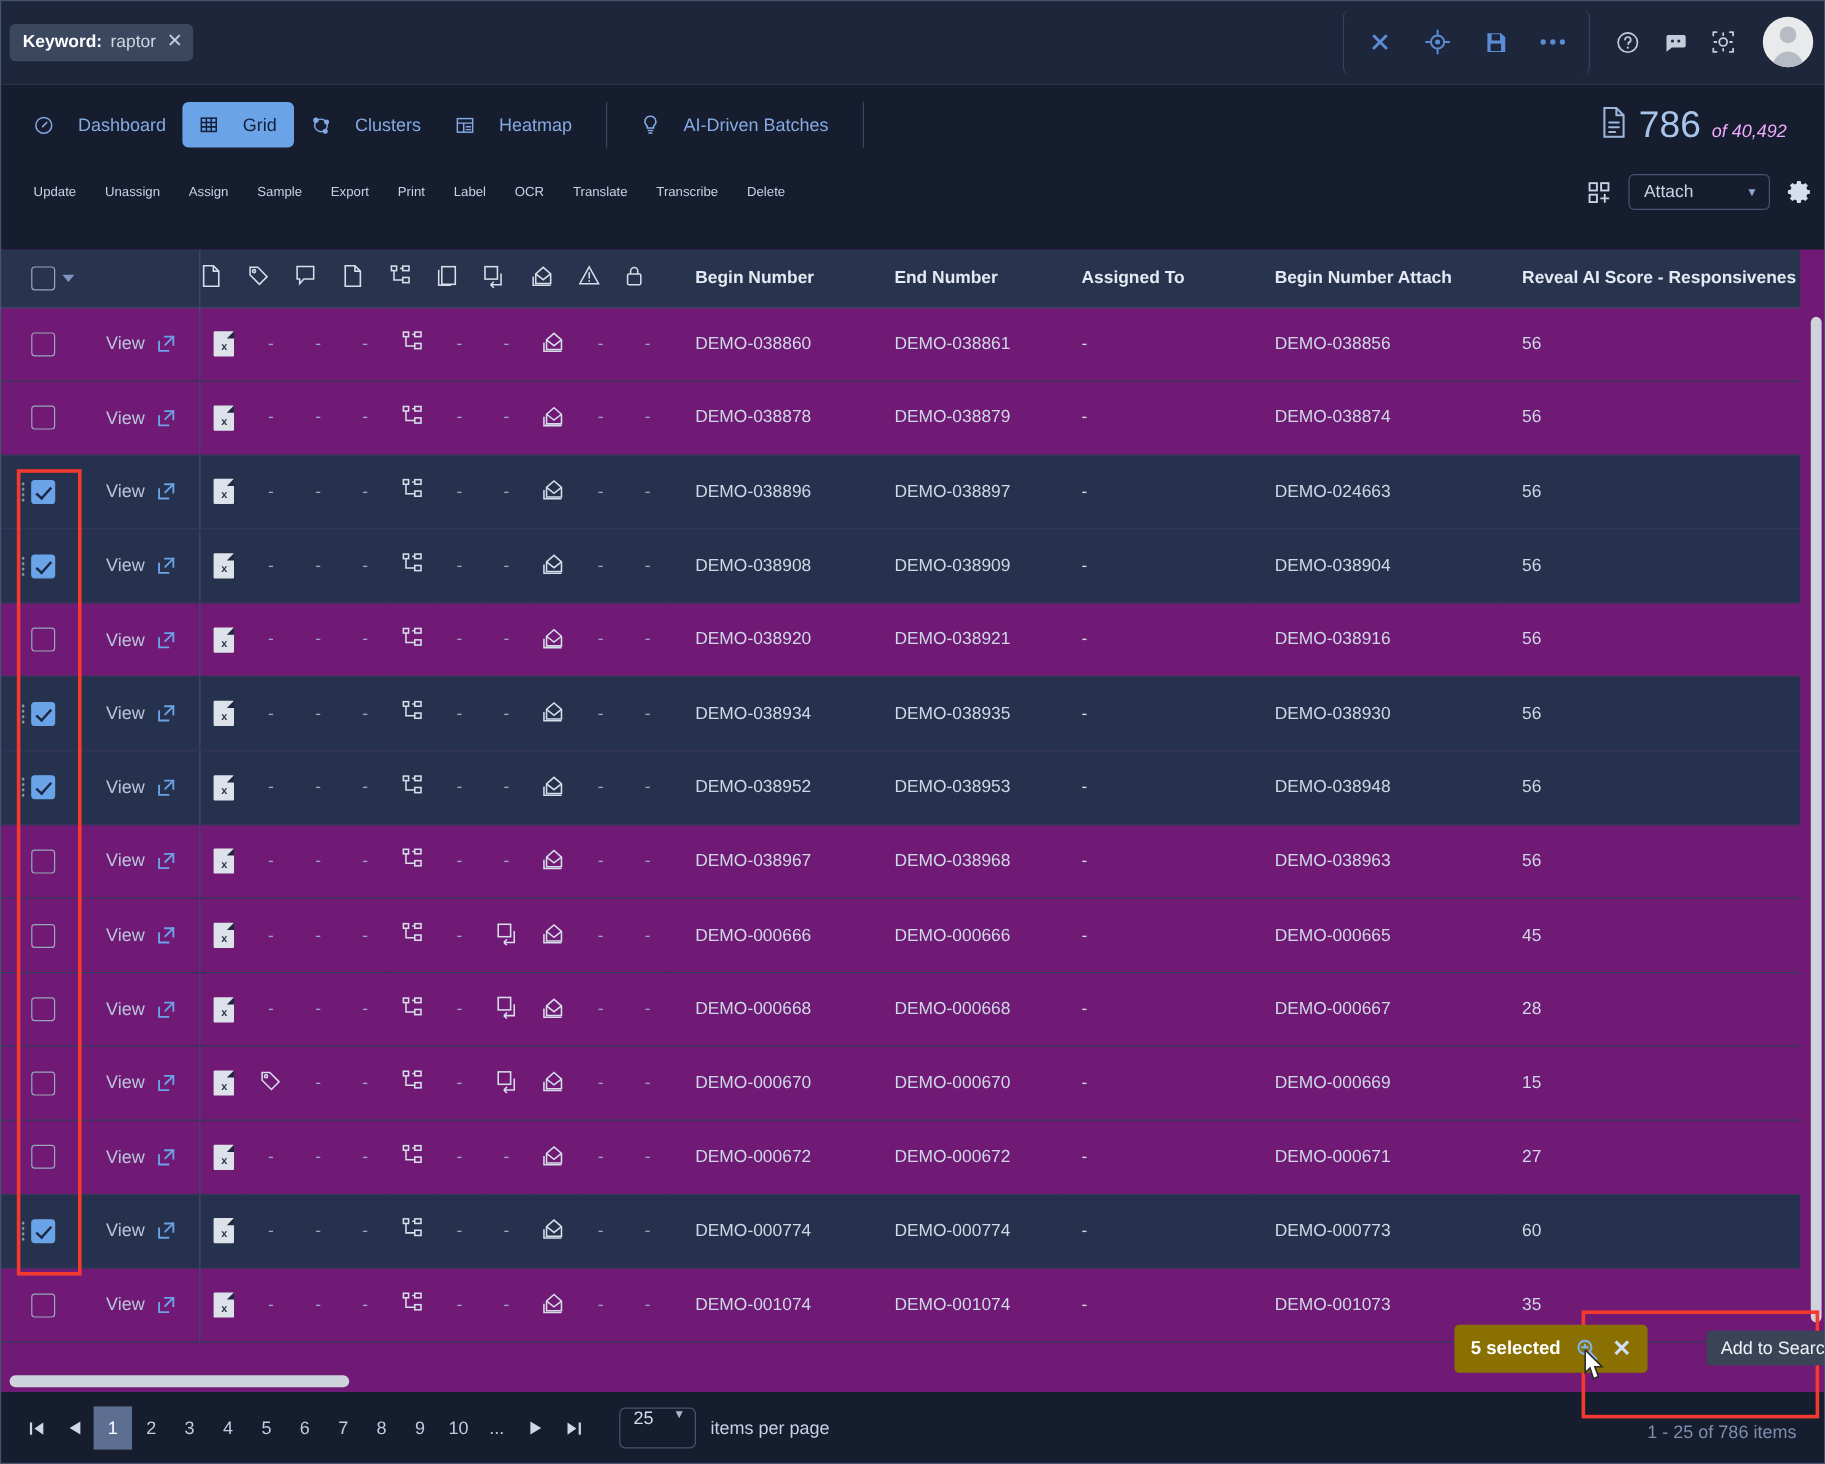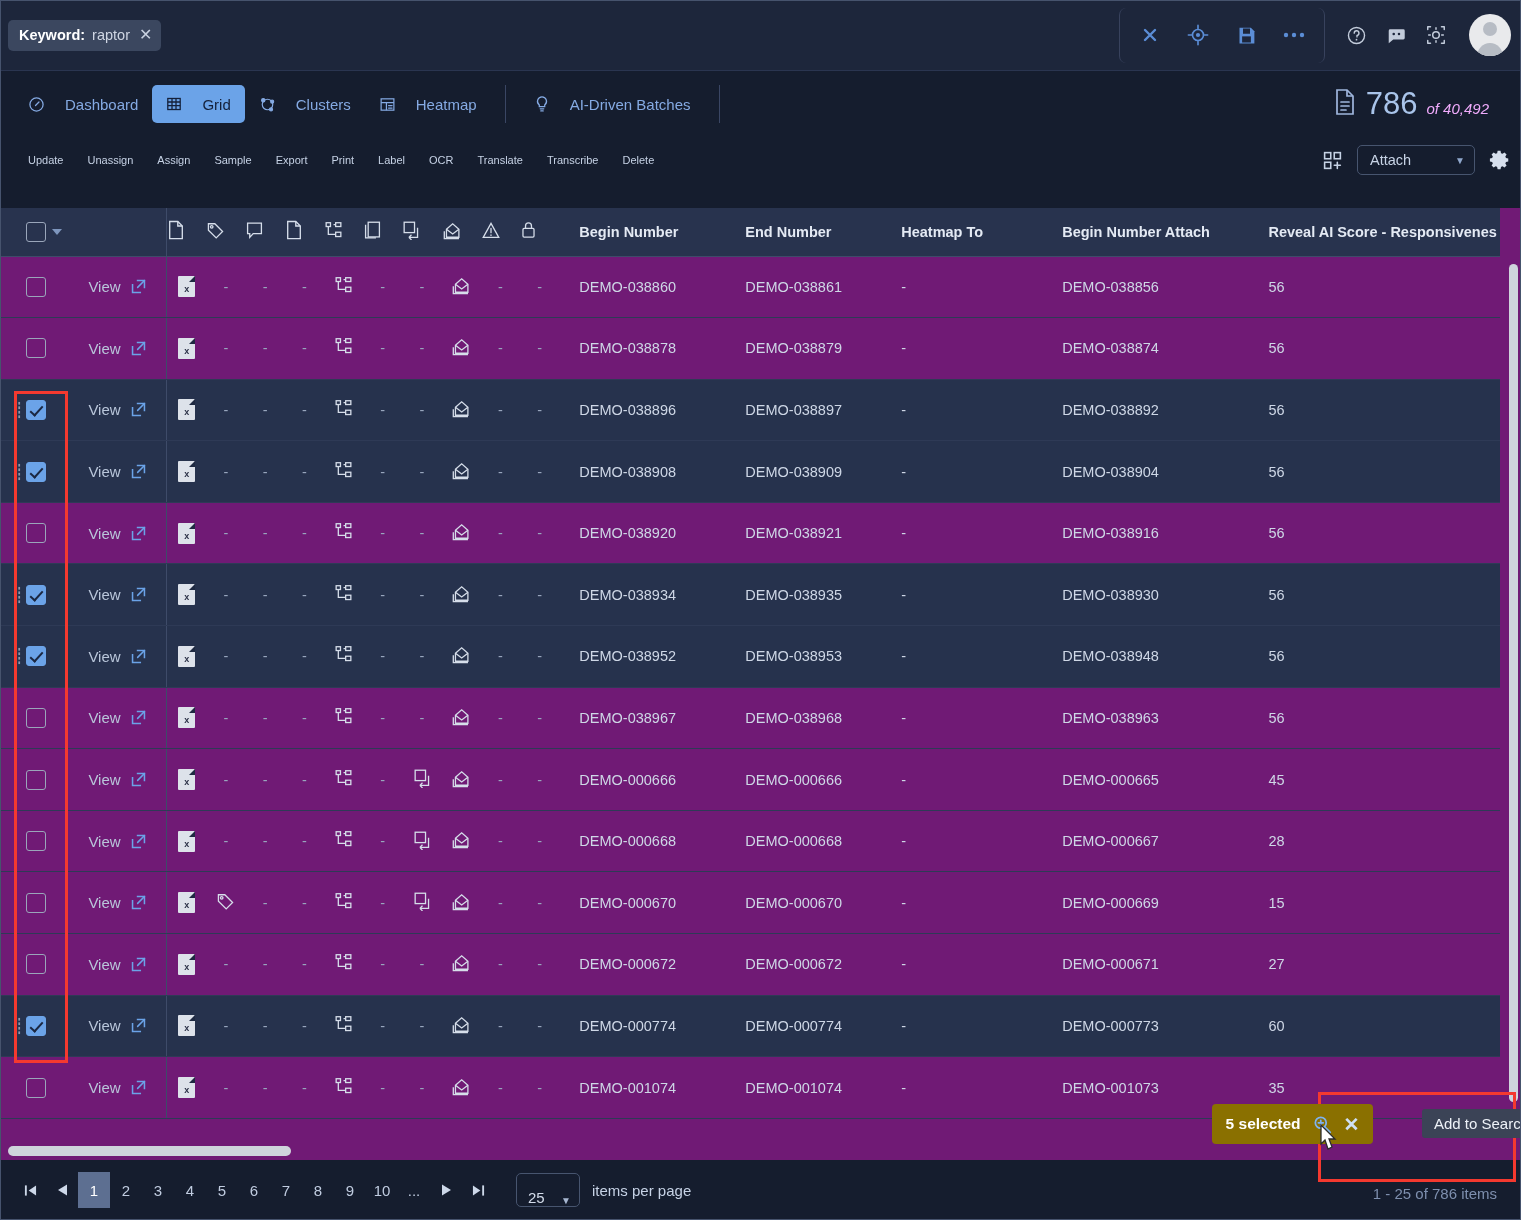--- a/index.html
+++ b/index.html
@@ -227,21 +227,21 @@
     gap: 0px;
   }
   .pg {
     min-width: 32px; height: 36px; display: flex; align-items: center; justify-content: center;
     color: #c0cce0; font-size: 15px; cursor: pointer; padding: 0 6px;
   }
   .pg.active { background: #5d6f91; color: #fff; }
   .pg.nav { color: #cdd8e9; }
   .perpage {
     width: 64px; height: 34px; border: 1px solid #47556f; border-radius: 5px;
-    display: flex; align-items: flex-end; justify-content: space-between;
+    display: flex; align-items: flex-start; justify-content: space-between;
     padding: 0 8px 0 11px; color: #d3dcea; font-size: 15px; margin-left: 22px; cursor: pointer;
   }
   .perpage .caret { color: #a7b7d1; font-size: 10px;}
   .perlabel { color: #c6d2e5; font-size: 15px; margin-left: 12px; }
   .itemsinfo {
     position: absolute; right: 24px; bottom: 18px;
     color: #7e8fae; font-size: 15px; z-index: 5;
   }
 
   
@@ -511,21 +511,21 @@
         </th>
         <th class="col-ic icell">
           <svg width="17" height="20" viewBox="0 0 20 22" fill="none" stroke="#d6deea" stroke-width="1.5">
               <rect x="3.5" y="9" width="13" height="10.5" rx="1.3"></rect>
               <path d="M6.5 9V6.2a3.5 3.5 0 0 1 7 0V9"></path>
             </svg>
         </th>
 
         <th class="col-bn cellpad">Begin Number</th>
         <th class="col-en cellpad">End Number</th>
-        <th class="col-at cellpad">Heatmap To</th>
+        <th class="col-at cellpad">Assigned To</th>
         <th class="col-bna cellpad">Begin Number Attach</th>
         <th class="col-ai cellpad">Reveal AI Score - Responsivenes</th>
       </tr>
     </thead>
     <tbody id="grid-body">
         <tr>
           <td class="col-chk">
             <div class="chkwrap">
               <span class="drag-dots" style="visibility:hidden"></span>
               <span class="cbox"></span>
@@ -646,21 +646,21 @@
           <td class="col-ic icell"><svg width="21" height="19" viewBox="0 0 24 22" fill="none" stroke="#d6deea" stroke-width="1.5">
               <path d="M5 9.5 12.2 3.2 19.4 9.5v9.3H5z"></path>
               <path d="M5 9.5l7.2 5.6 7.2-5.6"></path>
               <path d="M2.5 12v8.5h17"></path>
             </svg></td>
           <td class="col-ic icell"><span class="dash">-</span></td>
           <td class="col-ic icell"><span class="dash">-</span></td>
           <td class="col-bn cellpad">DEMO-038896</td>
           <td class="col-en cellpad">DEMO-038897</td>
           <td class="col-at cellpad">-</td>
-          <td class="col-bna cellpad">DEMO-038892</td>
+          <td class="col-bna cellpad">DEMO-024663</td>
           <td class="col-ai cellpad">56</td>
         </tr>
         <tr class="row-sel">
           <td class="col-chk">
             <div class="chkwrap">
               <span class="drag-dots"></span>
               <span class="cbox checked"></span>
             </div>
           </td>
           <td class="col-view">

